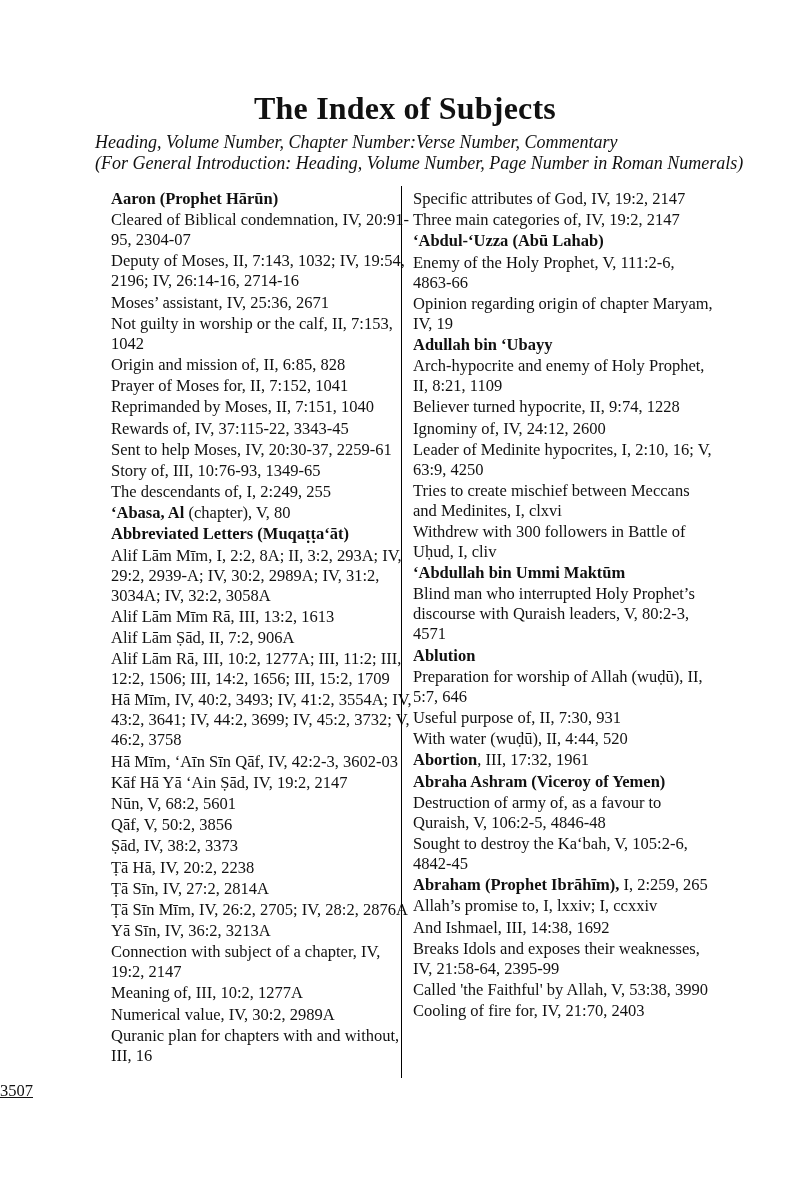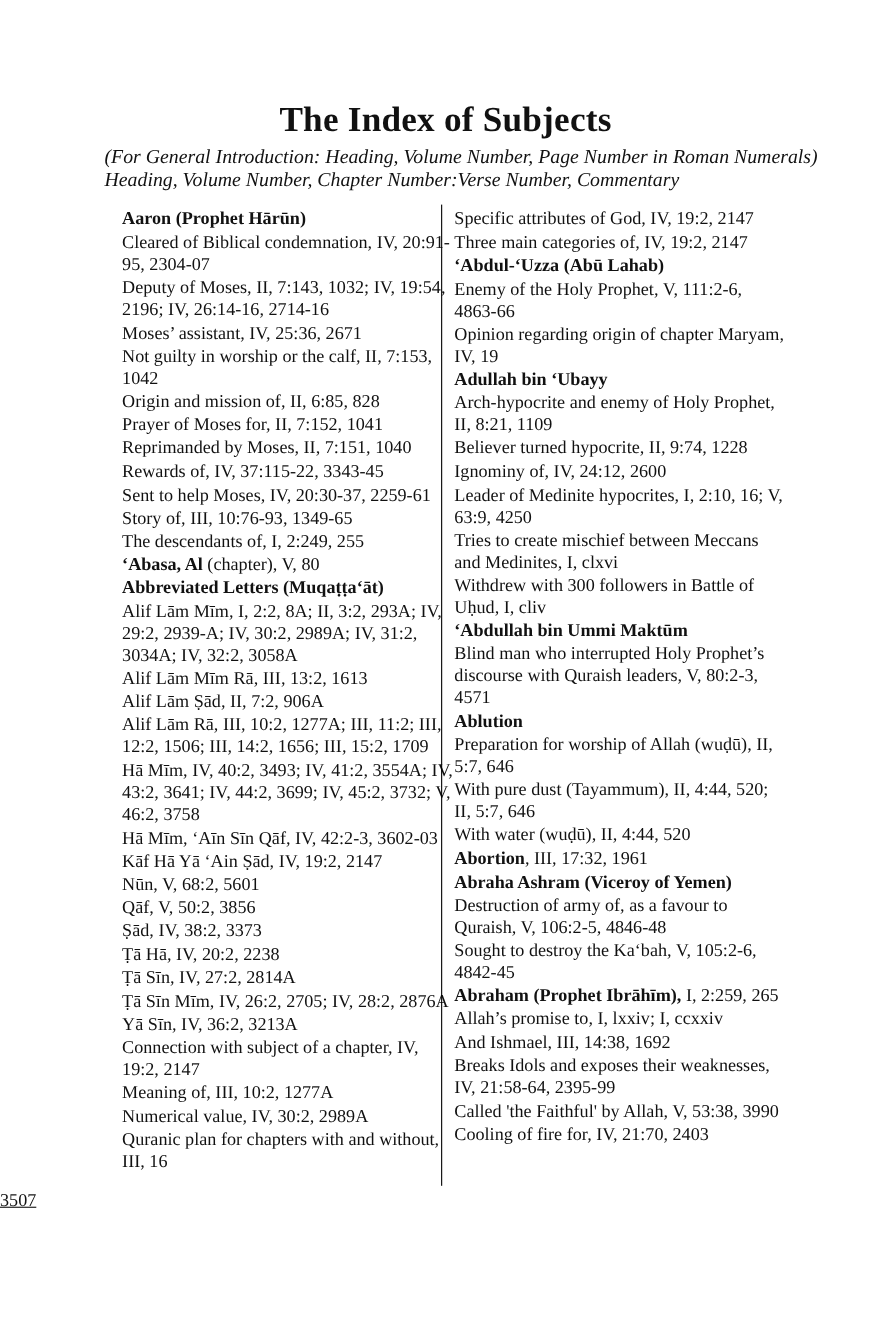--- a/index.html
+++ b/index.html
@@ -73,22 +73,22 @@
   }
 </style>
 </head>
 <body>
 
 <div class="page">
 
   <h1 class="title">The Index of Subjects</h1>
 
   <div class="subtitle">
+    <div>Heading, Volume Number, Chapter Number:Verse Number, Commentary</div>
     <div>(For General Introduction: Heading, Volume Number, Page Number in Roman Numerals)</div>
-    <div>Heading, Volume Number, Chapter Number:Verse Number, Commentary</div>
   </div>
 
   <div class="col col-left">
       <p class="entry"><b>Aaron (Prophet Hārūn)</b></p>
       <p class="entry"><span>Cleared of Biblical condemnation, IV, 20:91-95, 2304-07</span></p>
       <p class="entry"><span>Deputy of Moses, II, 7:143, 1032; IV, 19:54, 2196; IV, 26:14-16, 2714-16</span></p>
       <p class="entry"><span>Moses’ assistant, IV, 25:36, 2671</span></p>
       <p class="entry"><span>Not guilty in worship or the calf, II, 7:153, 1042</span></p>
       <p class="entry"><span>Origin and mission of, II, 6:85, 828</span></p>
       <p class="entry"><span>Prayer of Moses for, II, 7:152, 1041</span></p>
@@ -131,21 +131,21 @@
       <p class="entry"><span>Arch-hypocrite and enemy of Holy Prophet, II, 8:21, 1109</span></p>
       <p class="entry"><span>Believer turned hypocrite, II, 9:74, 1228</span></p>
       <p class="entry"><span>Ignominy of, IV, 24:12, 2600</span></p>
       <p class="entry"><span>Leader of Medinite hypocrites, I, 2:10, 16; V, 63:9, 4250</span></p>
       <p class="entry"><span>Tries to create mischief between Meccans and Medinites, I, clxvi</span></p>
       <p class="entry"><span>Withdrew with 300 followers in Battle of Uḥud, I, cliv</span></p>
       <p class="entry"><b>‘Abdullah bin Ummi Maktūm</b></p>
       <p class="entry"><span>Blind man who interrupted Holy Prophet’s discourse with Quraish leaders, V, 80:2-3, 4571</span></p>
       <p class="entry"><b>Ablution</b></p>
       <p class="entry"><span>Preparation for worship of Allah (wuḍū), II, 5:7, 646</span></p>
-      <p class="entry"><span>With pure dust (Tayammum), II, 4:44, 520; II, 5:7, 646</span></p>
+      <p class="entry"><span>Useful purpose of, II, 7:30, 931</span></p>
       <p class="entry"><span>With water (wuḍū), II, 4:44, 520</span></p>
       <p class="entry"><b>Abortion</b><span>, III, 17:32, 1961</span></p>
       <p class="entry"><b>Abraha Ashram (Viceroy of Yemen)</b></p>
       <p class="entry"><span>Destruction of army of, as a favour to Quraish, V, 106:2-5, 4846-48</span></p>
       <p class="entry"><span>Sought to destroy the Ka‘bah, V, 105:2-6, 4842-45</span></p>
       <p class="entry"><b>Abraham (Prophet Ibrāhīm),</b><span> I, 2:259, 265</span></p>
       <p class="entry"><span>Allah’s promise to, I, lxxiv; I, ccxxiv</span></p>
       <p class="entry"><span>And Ishmael, III, 14:38, 1692</span></p>
       <p class="entry"><span>Breaks Idols and exposes their weaknesses, IV, 21:58-64, 2395-99</span></p>
       <p class="entry"><span>Called 'the Faithful' by Allah, V, 53:38, 3990</span></p>

